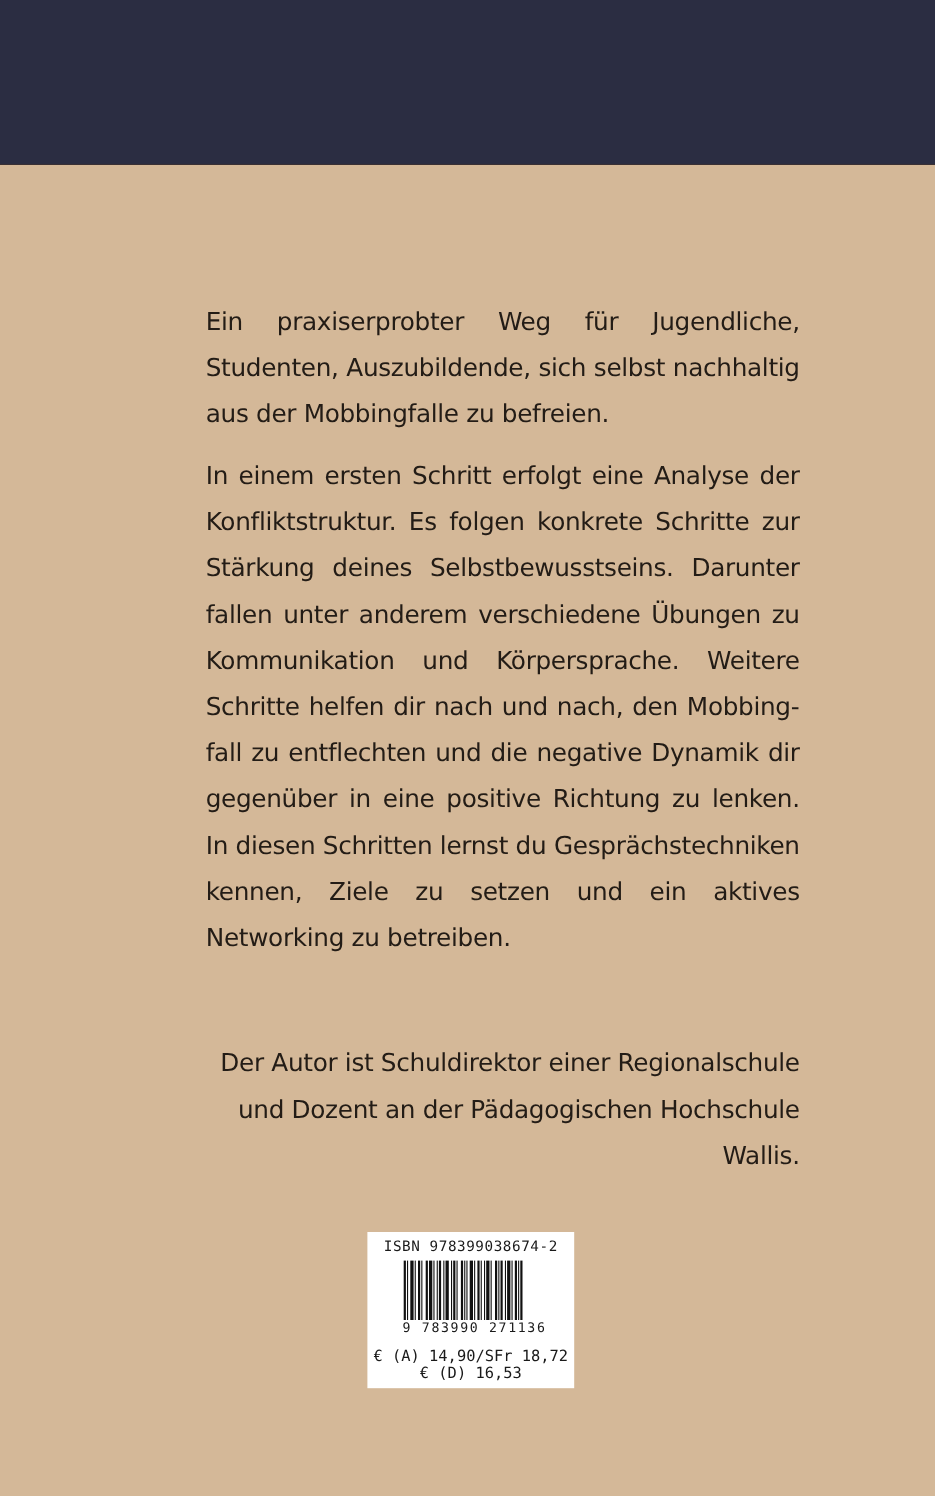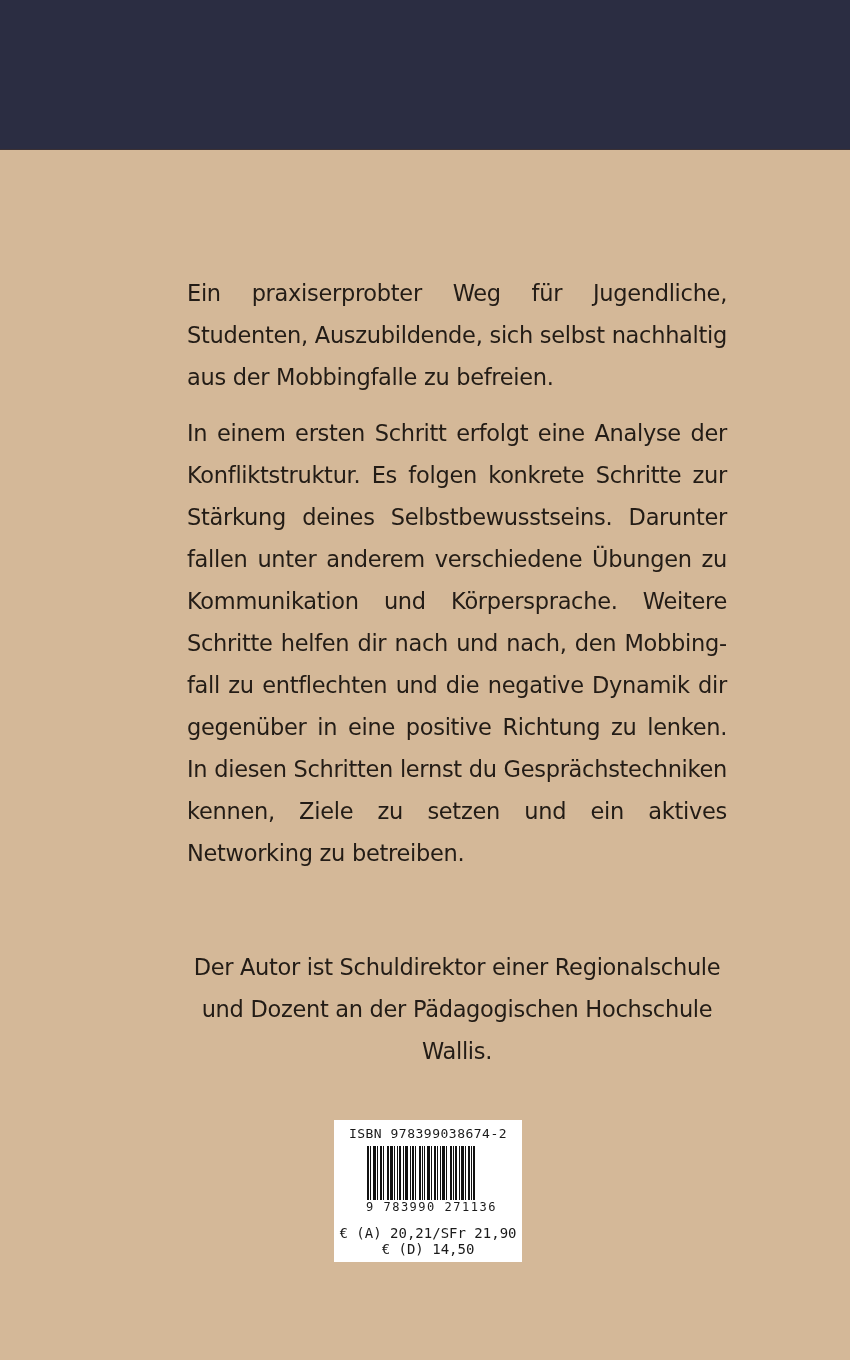--- a/index.html
+++ b/index.html
@@ -18,21 +18,21 @@
       color: #231c16;
       font-size: 22.5px;
       line-height: 42px;
       text-align: justify;
       letter-spacing: -0.3px;
       margin-left: 28px;
     }
     .text-block p { margin: 0; }
     #para1 { top: 272px; }
     #para2 { top: 412px; }
-    #para3 { top: 946px; text-align: center; }
+    #para3 { top: 946px; text-align: right; }
     .barcode-box {
       position: absolute; left: 334px; top: 1120px; width: 188px; height: 142px;
       background: #ffffff;
       font-family: "DejaVu Sans Mono", monospace;
       color: #1a1a1a;
     }
     .isbn-line {
       position: absolute; top: 6px; left: 0; width: 100%;
       text-align: center; font-size: 13px; letter-spacing: 0.5px;
     }
@@ -139,15 +139,15 @@
       <span class="gap" style="width:1px"></span>
     <span style="width:1px"></span>
       <span class="gap" style="width:2px"></span>
     <span style="width:2px"></span>
       <span class="gap" style="width:1px"></span>
     <span style="width:1px"></span>
       <span class="gap" style="width:1px"></span>
     <span style="width:2px"></span>
   </div>
   <div class="bar-digits">9 783990 271136</div>
-  <div class="price1">€ (A) 20,21/SFr 21,90</div>
-  <div class="price2">€ (D) 14,50</div>
+  <div class="price1">€ (A) 14,90/SFr 18,72</div>
+  <div class="price2">€ (D) 16,53</div>
 </div>
 
 </body></html>

